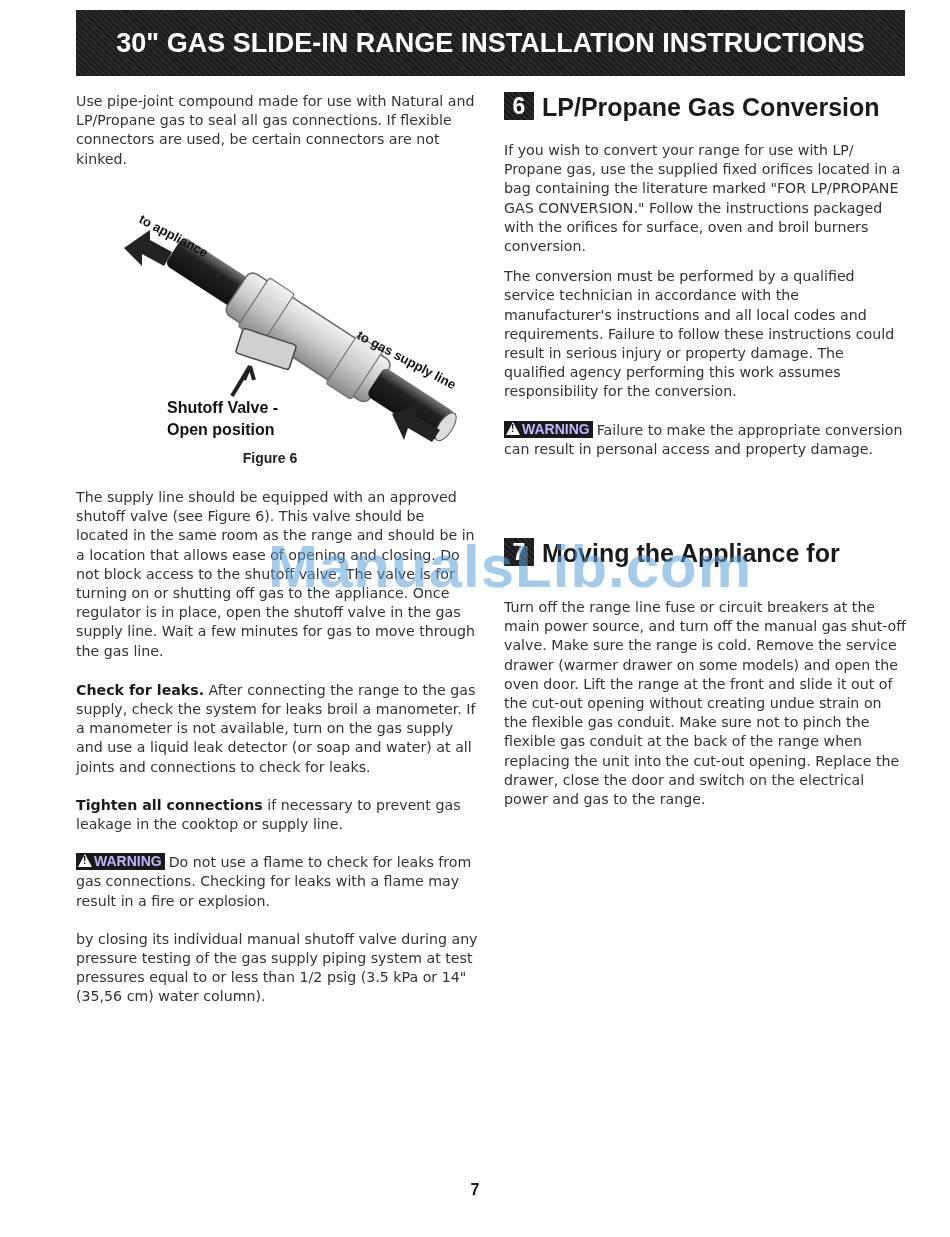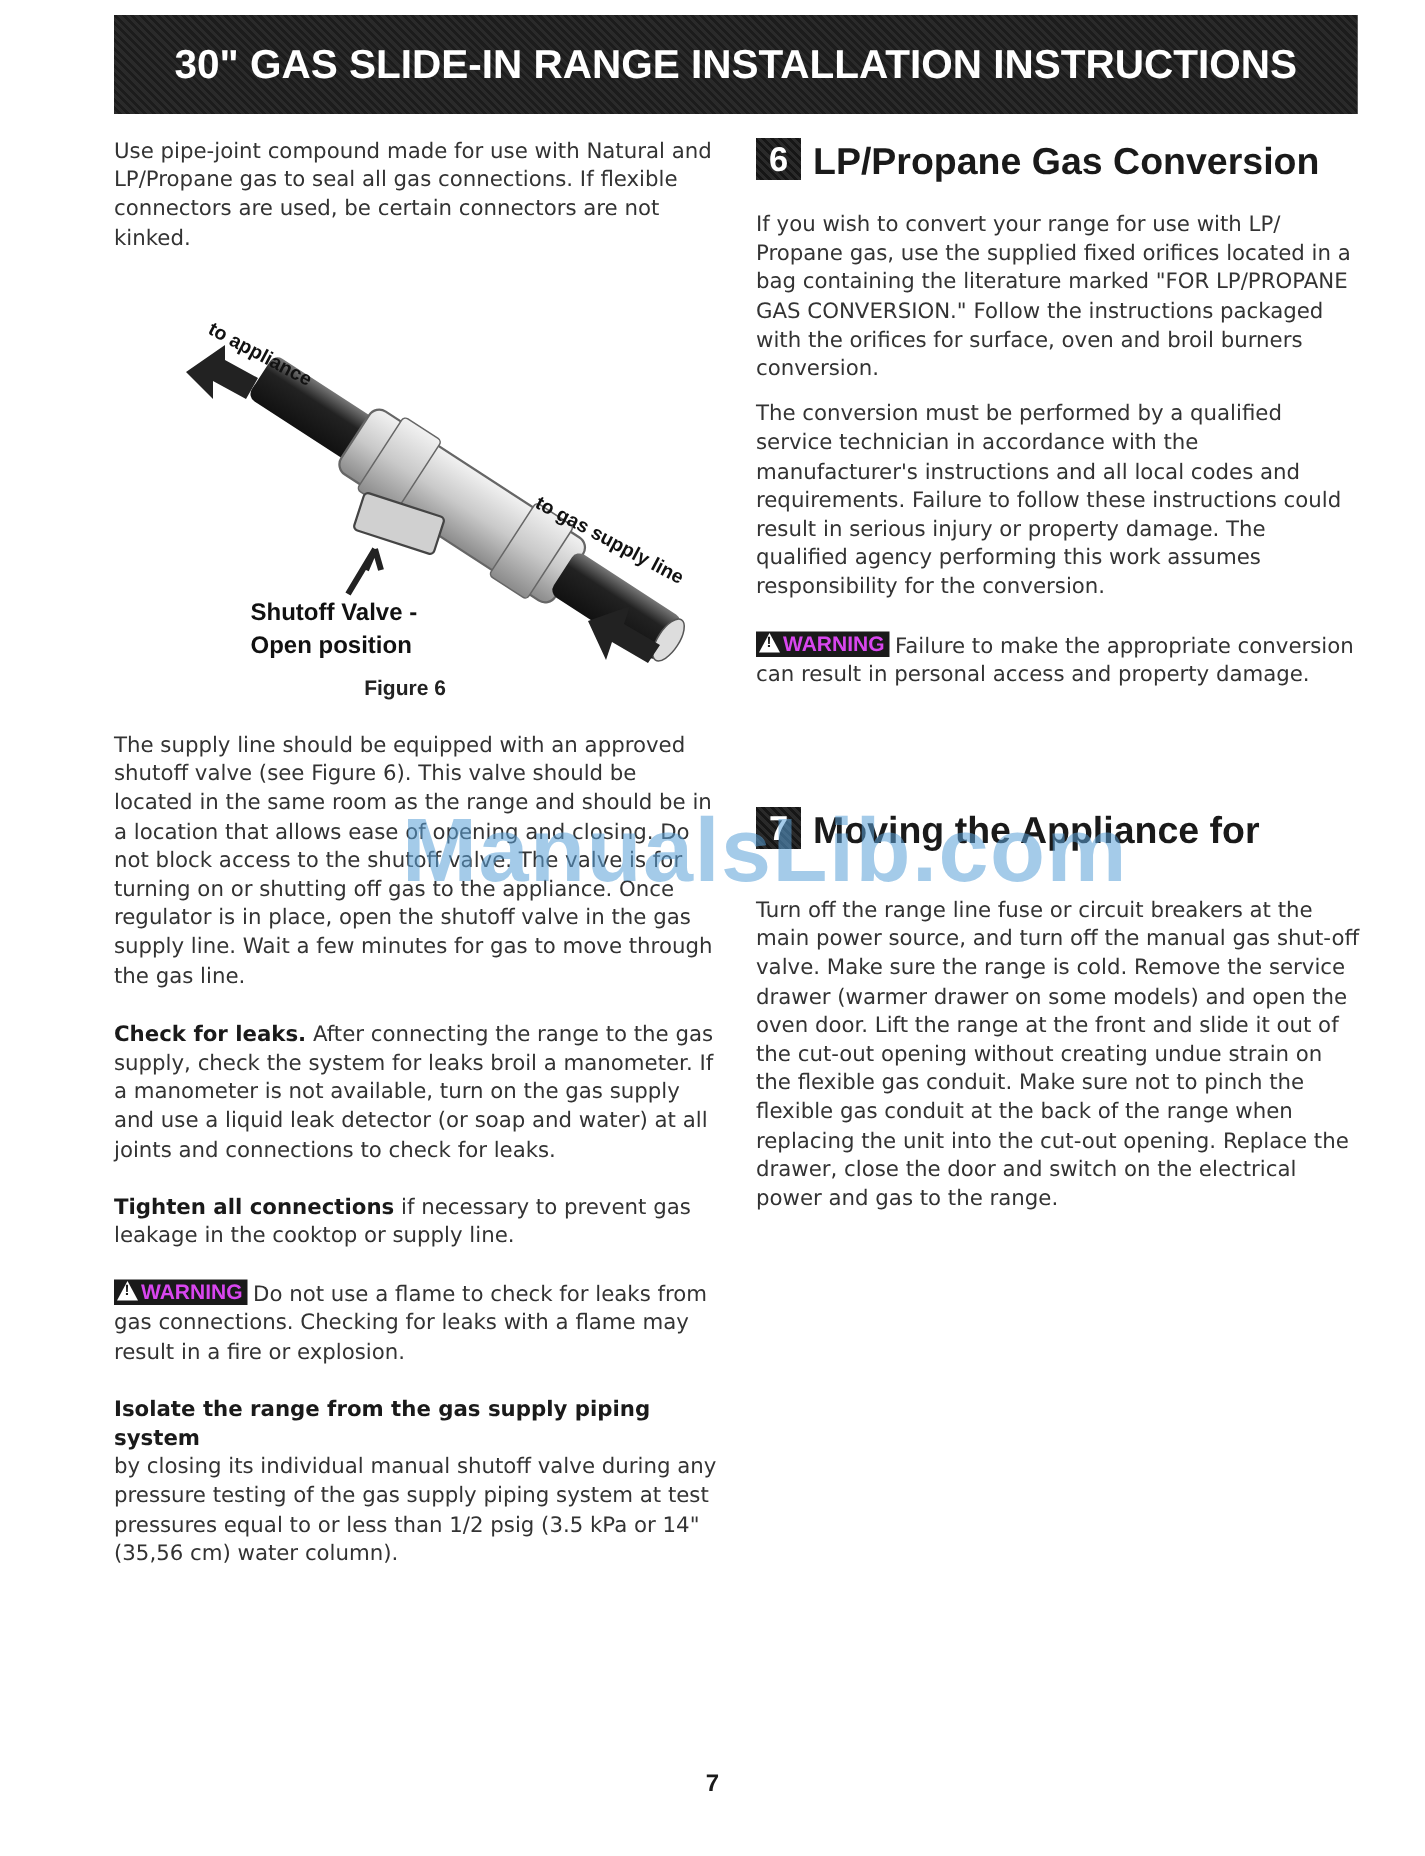--- a/index.html
+++ b/index.html
@@ -8,21 +8,21 @@
   .banner { position:absolute; left:76px; top:10px; width:829px; height:66px;
             background:#222; background-image:repeating-linear-gradient(45deg,#2a2a2a 0 2px,#1c1c1c 2px 4px);
             color:#fff; display:flex; align-items:center; justify-content:center;
             font-family:"Liberation Sans", sans-serif; font-weight:bold; font-size:27px;
             letter-spacing:0px; }
   .col { position:absolute; font-size:14.2px; line-height:19.2px; color:#333; }
   .left { left:76px; top:92px; width:405px; }
   .right { left:504px; width:405px; }
   p { margin:0; }
   .b { font-weight:bold; color:#1a1a1a; }
-  .warn { display:inline-block; background:#1a1a1a; color:#d946ef; font-family:"Liberation Sans", sans-serif;
+  .warn { display:inline-block; background:#1a1a1a; color:#c4b5fd; font-family:"Liberation Sans", sans-serif;
           font-weight:bold; font-size:14px; line-height:17px; padding:0 3px 0 2px; margin-right:4px; vertical-align:1px; }
   .warn .tri { display:inline-block; width:0; height:0; border-left:7px solid transparent; border-right:7px solid transparent;
                border-bottom:13px solid #fff; position:relative; margin-right:2px; vertical-align:-1px; }
   .warn .tri::after { content:"!"; position:absolute; left:-2px; top:1px; color:#1a1a1a; font-size:10px; font-weight:bold; line-height:12px; }
   .sec-head { position:absolute; left:504px; font-family:"Liberation Sans", sans-serif; font-weight:bold;
               font-size:25px; color:#1a1a1a; line-height:30px; }
   .numbox { display:inline-block; background:#1a1a1a; color:#fff; width:30px; height:28px; text-align:center;
             line-height:28px; font-size:23px; margin-right:8px; vertical-align:2px;
             background-image:repeating-linear-gradient(45deg,#2a2a2a 0 2px,#161616 2px 4px); }
   .fig { position:absolute; left:110px; top:200px; width:370px; height:280px; }
@@ -74,21 +74,21 @@
     <text x="57" y="235" font-family="Liberation Sans, sans-serif" font-size="16" font-weight="bold" fill="#111">Open position</text>
     <text x="160" y="263" text-anchor="middle" font-family="Liberation Sans, sans-serif" font-size="14" font-weight="bold" fill="#222">Figure 6</text>
   </svg>
 </div>
 
 <div class="col left" style="top:488px;">
   <p>The supply line should be equipped with an approved shutoff valve (see Figure 6). This valve should be located in the same room as the range and should be in a location that allows ease of opening and closing. Do not block access to the shutoff valve. The valve is for turning on or shutting off gas to the appliance. Once regulator is in place, open the shutoff valve in the gas supply line. Wait a few minutes for gas to move through the gas line.</p>
   <p style="margin-top:20px;"><span class="b">Check for leaks.</span><span> After connecting the range to the gas supply, check the system for leaks broil a manometer. If a manometer is not available, turn on the gas supply and use a liquid leak detector (or soap and water) at all joints and connections to check for leaks.</span></p>
   <p style="margin-top:19px;"><span class="b">Tighten all connections</span><span> if necessary to prevent gas leakage in the cooktop or supply line.</span></p>
   <p style="margin-top:19px;"><span class="warn"><span class="tri"></span><span>WARNING</span></span><span>Do not use a flame to check for leaks from gas connections. Checking for leaks with a flame may result in a fire or explosion.</span></p>
-  <p style="margin-top:19px;"><span class="b" style="display:block;">Isolate the range from the gas supply piping system</span><span>by closing its individual manual shutoff valve during any pressure testing of the gas supply piping system at test pressures equal to or less than 1/2 psig (3.5 kPa or 14"(35,56 cm) water column).</span></p>
+  <p style="margin-top:19px;"><span>by closing its individual manual shutoff valve during any pressure testing of the gas supply piping system at test pressures equal to or less than 1/2 psig (3.5 kPa or 14"(35,56 cm) water column).</span></p>
 </div>
 
 <div class="sec-head" style="top:92px;">
   <span class="numbox">6</span><span>LP/Propane Gas Conversion</span>
 </div>
 <div class="col right" style="top:130px;">
   <p style="margin-top:11px;">If you wish to convert your range for use with LP/ Propane gas, use the supplied fixed orifices located in a bag containing the literature marked "FOR LP/PROPANE GAS CONVERSION." Follow the instructions packaged with the orifices for surface, oven and broil burners conversion.</p>
   <p style="margin-top:11px;">The conversion must be performed by a qualified service technician in accordance with the manufacturer's instructions and all local codes and requirements. Failure to follow these instructions could result in serious injury or property damage. The qualified agency performing this work assumes responsibility for the conversion.</p>
   <p style="margin-top:19px;"><span class="warn"><span class="tri"></span><span>WARNING</span></span><span>Failure to make the appropriate conversion can result in personal access and property damage.</span></p>
 </div>

